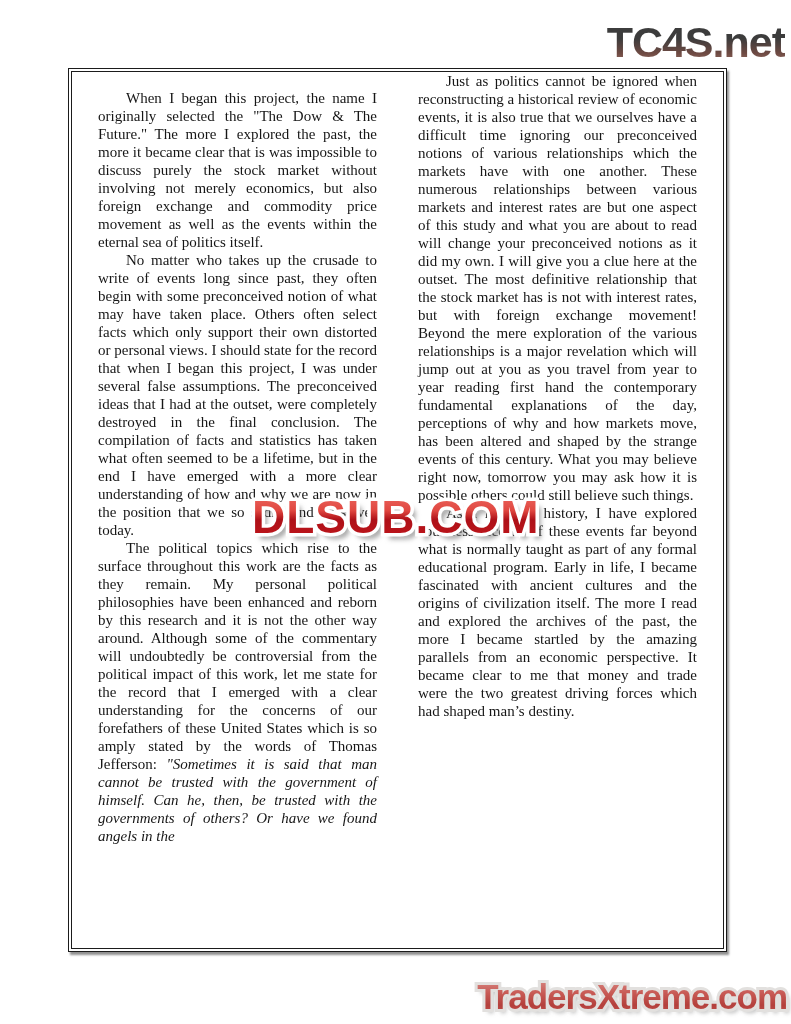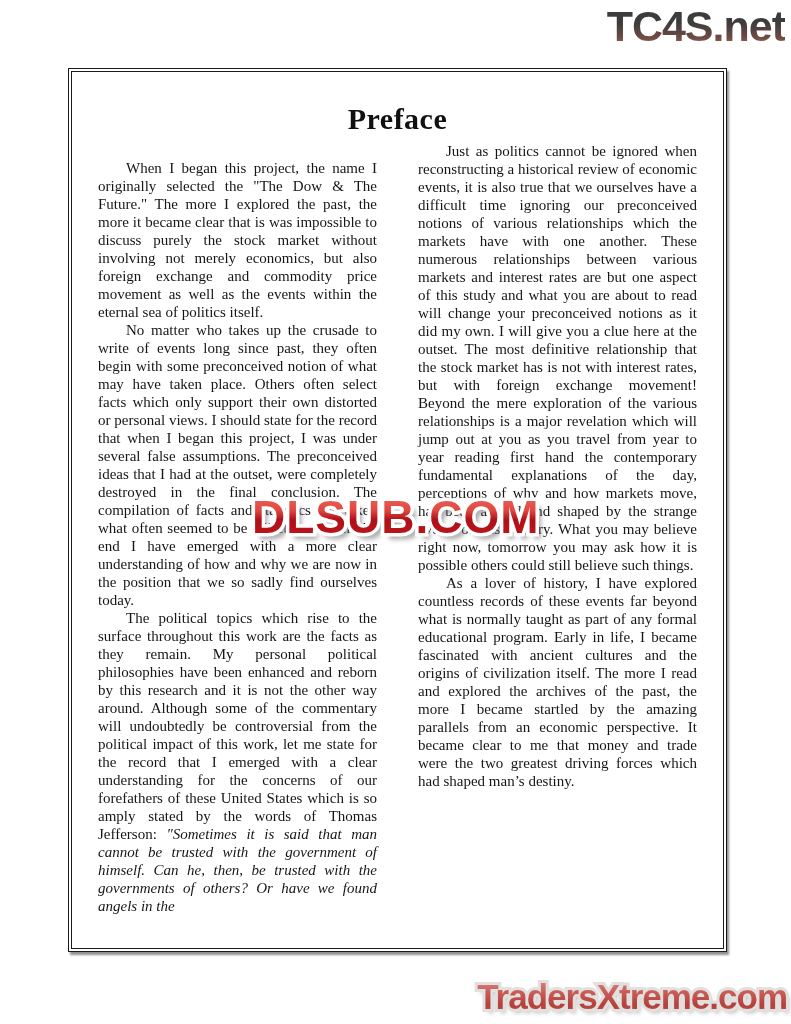--- a/index.html
+++ b/index.html
@@ -6,21 +6,21 @@
   body {
     width:791px; height:1024px;
     background:#ffffff;
     position:relative;
     overflow:hidden;
     font-family:"Liberation Serif", serif;
   }
 
   
   .tc4s {
-    position:absolute; top:2px; right:6px;
+    position:absolute; top:18px; right:6px;
     font-family:"Liberation Sans", sans-serif;
     font-weight:bold; font-size:43px; letter-spacing:-1px;
     color:#4a443f;
     user-select:none;
   }
   @supports (-webkit-background-clip: text) {
     .tc4s {
       background:linear-gradient(180deg,#3d3d3d 0%,#3c3c3c 42%,#6e4a43 72%,#a87c70 100%);
       -webkit-background-clip:text;
       background-clip:text;
@@ -102,21 +102,20 @@
       color:transparent;
     }
   }
 </style>
 </head>
 <body>
 
 <div class="tc4s">TC4S.net</div>
 
 <div class="frame">
-  <h1 class="page-title">Preface</h1>
 
   <div class="cols">
     <div class="col col-left">
       <p class="ind"><span>When I began this project, the name I originally selected the "The Dow &amp; The Future." The more I explored the past, the more it became clear that is was impossible to discuss purely the stock market without involving not merely economics, but also foreign exchange and commodity price movement as well as the events within the eternal sea of politics itself.</span></p>
       <p class="ind"><span>No matter who takes up the crusade to write of events long since past, they often begin with some preconceived notion of what may have taken place. Others often select facts which only support their own distorted or personal views. I should state for the record that when I began this project, I was under several false assumptions. The preconceived ideas that I had at the outset, were completely destroyed in the final conclusion. The compilation of facts and statistics has taken what often seemed to be a lifetime, but in the end I have emerged with a more clear understanding of how and why we are now in the position that we so sadly find ourselves today.</span></p>
       <p class="ind"><span>The political topics which rise to the surface throughout this work are the facts as they remain. My personal political philosophies have been enhanced and reborn by this research and it is not the other way around. Although some of the commentary will undoubtedly be controversial from the political impact of this work, let me state for the record that I emerged with a clear understanding for the concerns of our forefathers of these United States which is so amply stated by the words of Thomas Jefferson: </span><i>"Sometimes it is said that man cannot be trusted with the government of himself. Can he, then, be trusted with the governments of others? Or have we found angels in the</i></p>
     </div>
 
     <div class="col col-right">
       <p class="ind"><span>Just as politics cannot be ignored when reconstructing a historical review of economic events, it is also true that we ourselves have a difficult time ignoring our preconceived notions of various relationships which the markets have with one another. These numerous relationships between various markets and interest rates are but one aspect of this study and what you are about to read will change your preconceived notions as it did my own. I will give you a clue here at the outset. The most definitive relationship that the stock market has is not with interest rates, but with foreign exchange movement! Beyond the mere exploration of the various relationships is a major revelation which will jump out at you as you travel from year to year reading first hand the contemporary fundamental explanations of the day, perceptions of why and how markets move, has been altered and shaped by the strange events of this century. What you may believe right now, tomorrow you may ask how it is possible others could still believe such things.</span></p>

